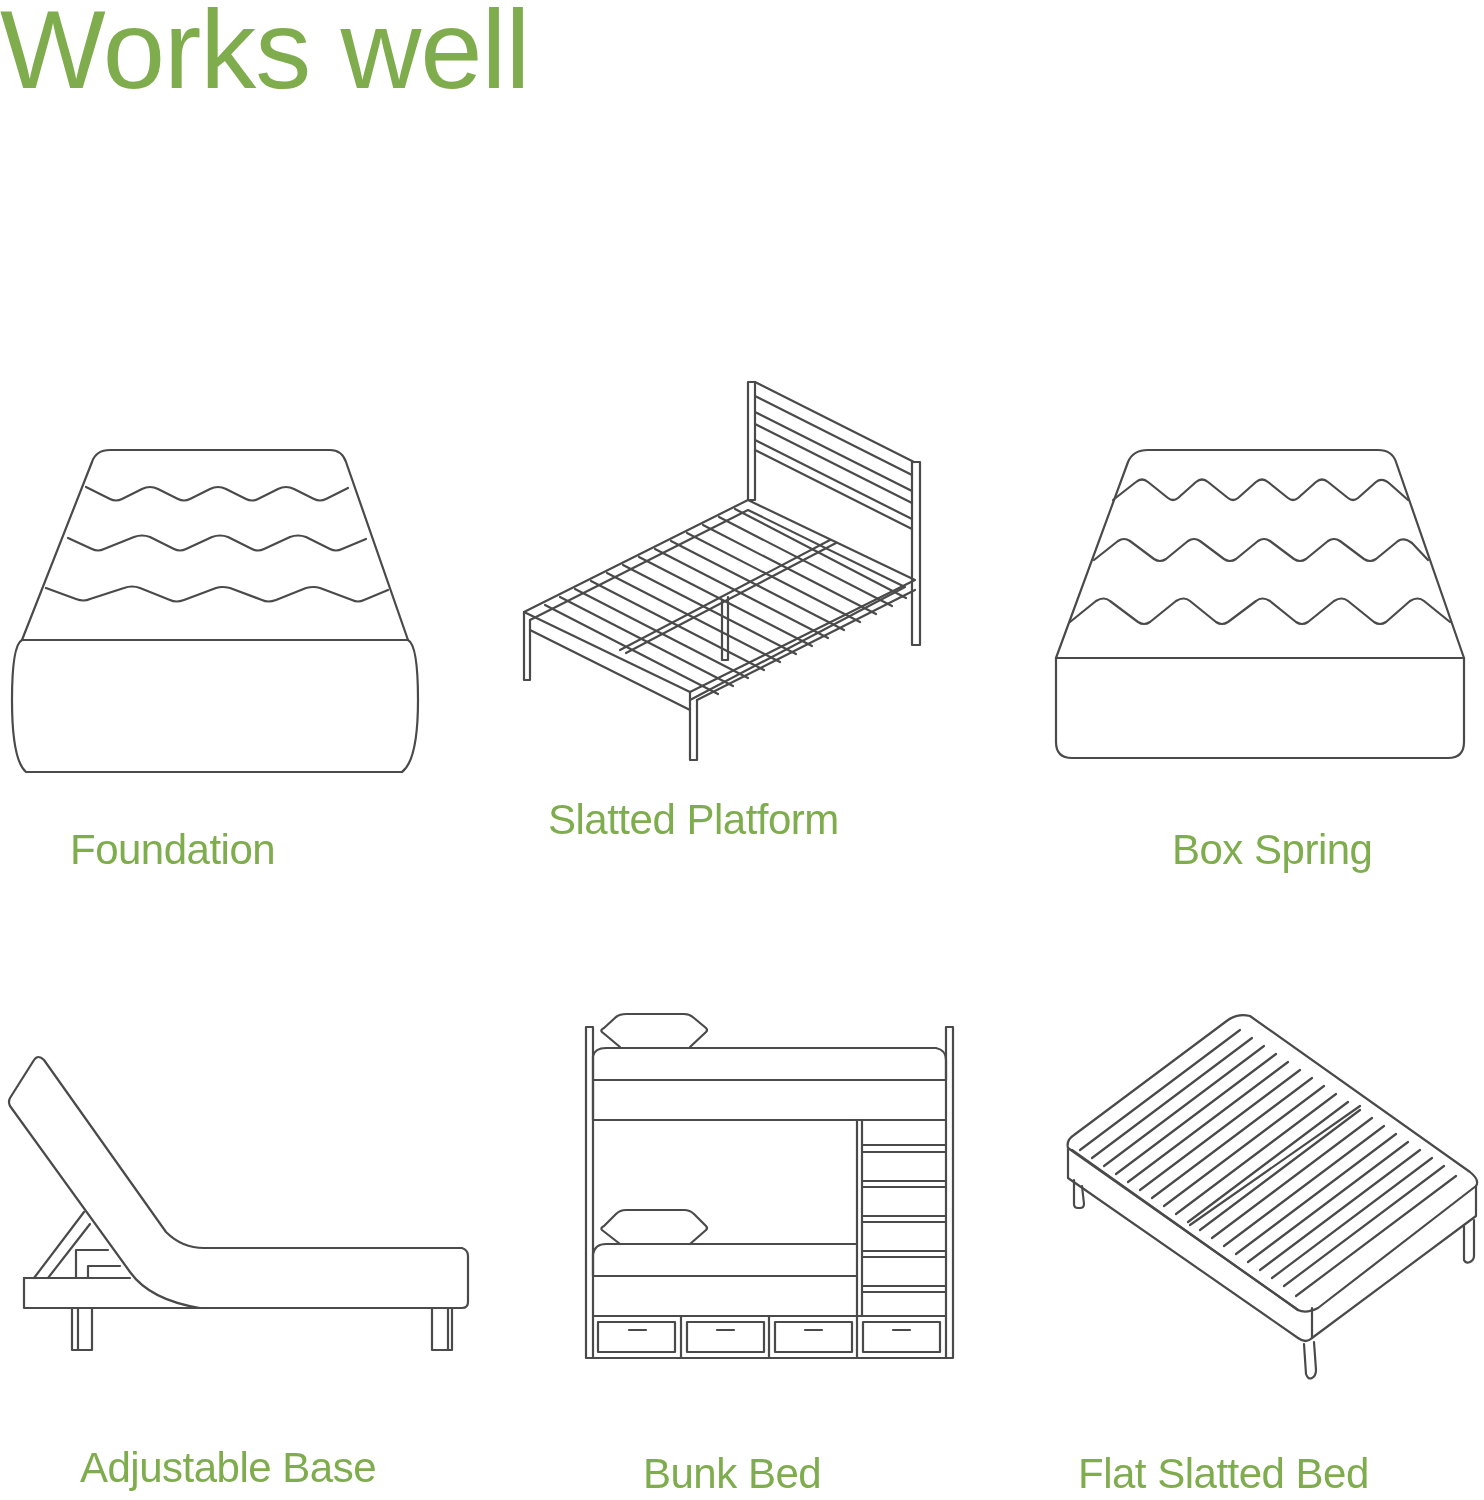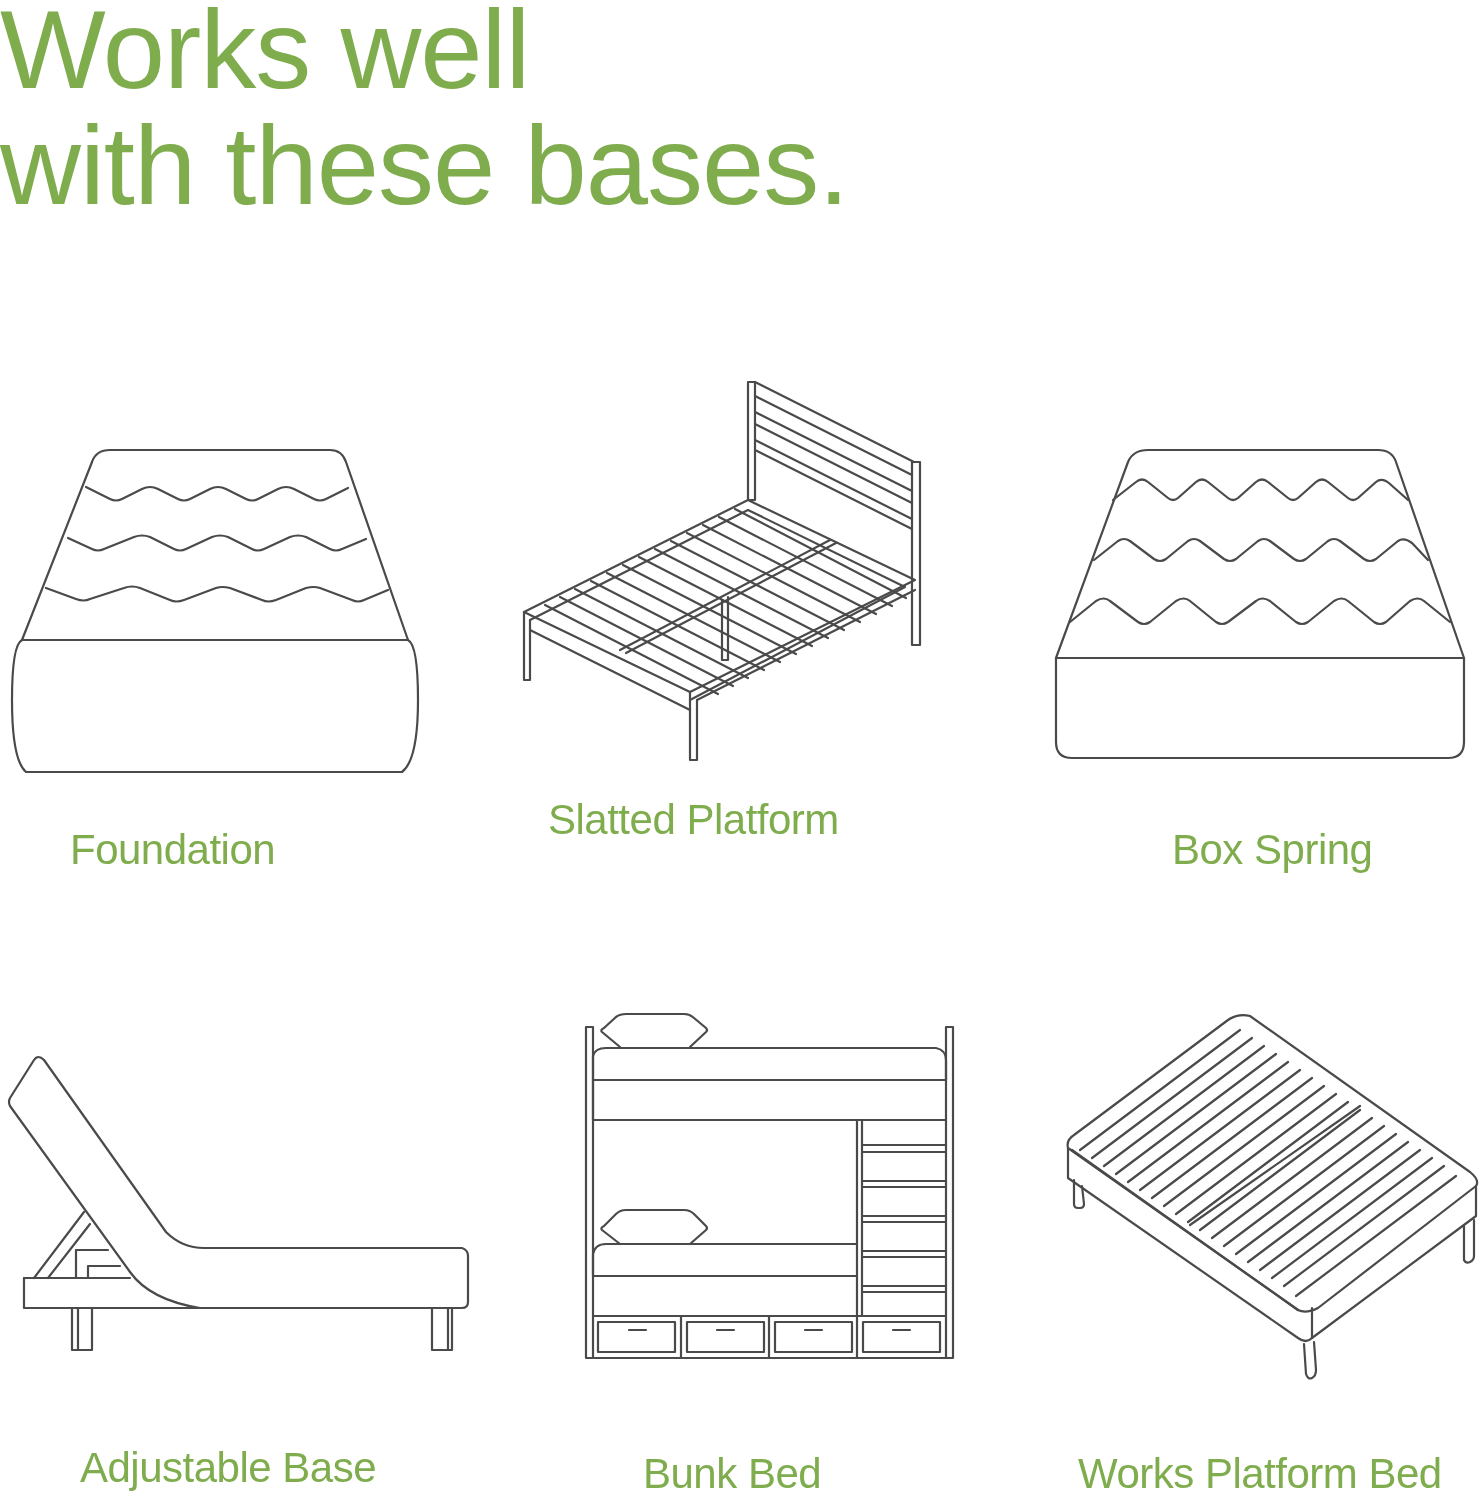--- a/index.html
+++ b/index.html
@@ -9,21 +9,20 @@
     .card { position: absolute; }
     .card svg { position: absolute; overflow: visible; }
     .card svg * { fill: none; stroke: #4a4a4a; stroke-width: 2.2; stroke-linejoin: round; stroke-linecap: round; }
     .label { position: absolute; color: #7fad4e; font-family: "Liberation Sans", sans-serif; font-size: 42px; line-height: 52px; white-space: nowrap; letter-spacing: -0.5px; }
   </style>
 </head>
 <body>
 
 <h1 class="headline">
   <span>Works well</span>
-  <span>with these bases.</span>
 </h1>
 
 <div class="card" style="left:0;top:0;">
   <svg style="left:0;top:0;" width="1484" height="1500">
     <path d="M22,640 L92,462 Q96,450 110,450 L330,450 Q342,450 346,462 L408,640"></path>
     <path d="M22,640 L408,640"></path>
     <path d="M22,640 Q12,645 12,700 Q12,760 26,772 L402,772 Q418,760 418,700 Q418,645 408,640"></path>
     <path d="M86,487 L110,499 Q116,502 122,499 L142,489 Q150,485 158,489 L178,499 Q184,502 190,499 L210,489 Q218,485 226,489 L246,499 Q252,502 258,499 L278,489 Q286,485 294,489 L314,499 Q320,502 326,499 L348,488"></path>
     <path d="M68,538 L92,549 Q98,552 104,549 L134,537 Q142,534 150,537 L174,549 Q180,552 186,549 L212,537 Q220,534 228,537 L252,549 Q258,552 264,549 L290,537 Q298,534 306,537 L330,549 Q336,552 342,549 L366,539"></path>
     <path d="M46,588 L76,599 Q84,602 90,599 L124,588 Q132,585 140,588 L170,600 Q176,603 184,600 L216,588 Q222,586 230,588 L262,600 Q268,603 276,600 L306,588 Q314,586 320,588 L352,600 Q358,603 364,600 L388,590"></path>
@@ -162,14 +161,14 @@
     <path d="M1212,1238 L1372,1118"></path>
     <path d="M1224,1246 L1384,1126"></path>
     <path d="M1236,1254 L1396,1134"></path>
     <path d="M1248,1262 L1408,1142"></path>
     <path d="M1260,1270 L1420,1150"></path>
     <path d="M1272,1278 L1432,1158"></path>
     <path d="M1284,1286 L1444,1166"></path>
     <path d="M1296,1296 L1456,1176"></path>
     <path d="M1190,1225 L1360,1106"></path>
   </svg>
-  <div class="label" style="left:1078px;top:1448px;">Works Platform Bed</div>
+  <div class="label" style="left:1078px;top:1448px;">Flat Slatted Bed</div>
 </div>
 
 </body></html>

